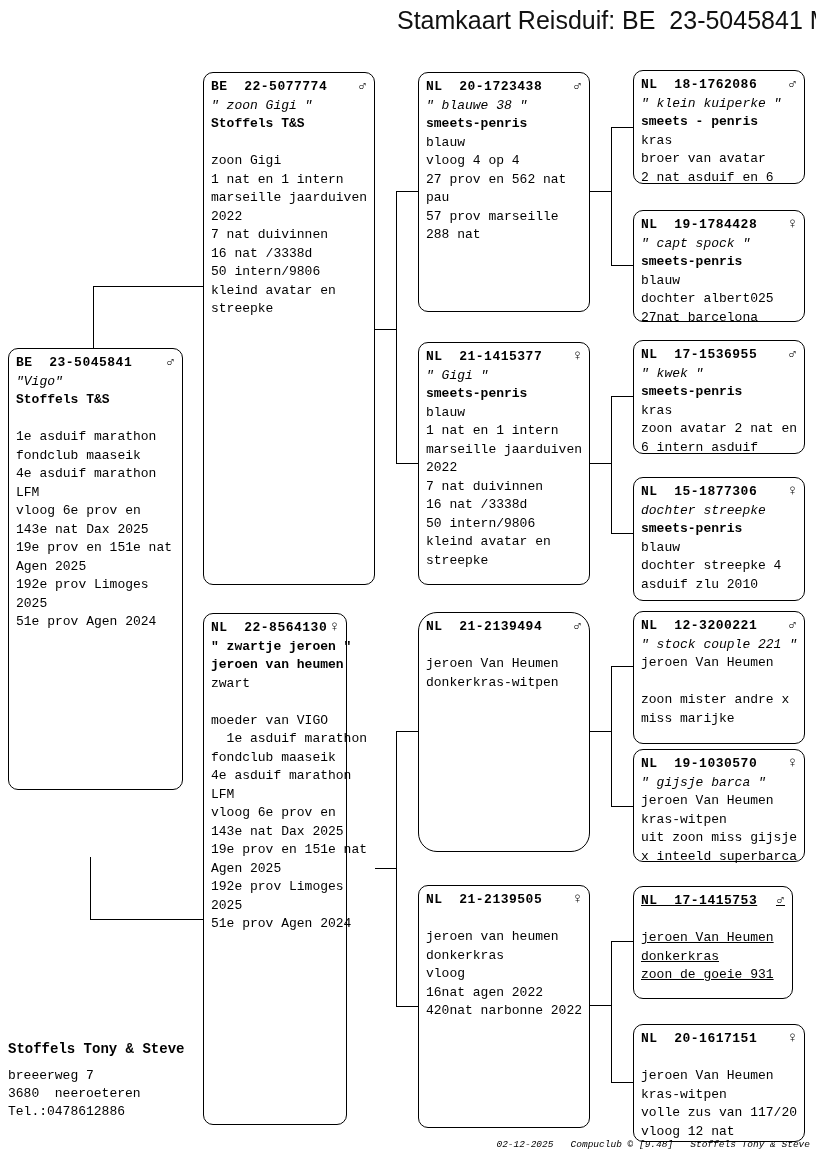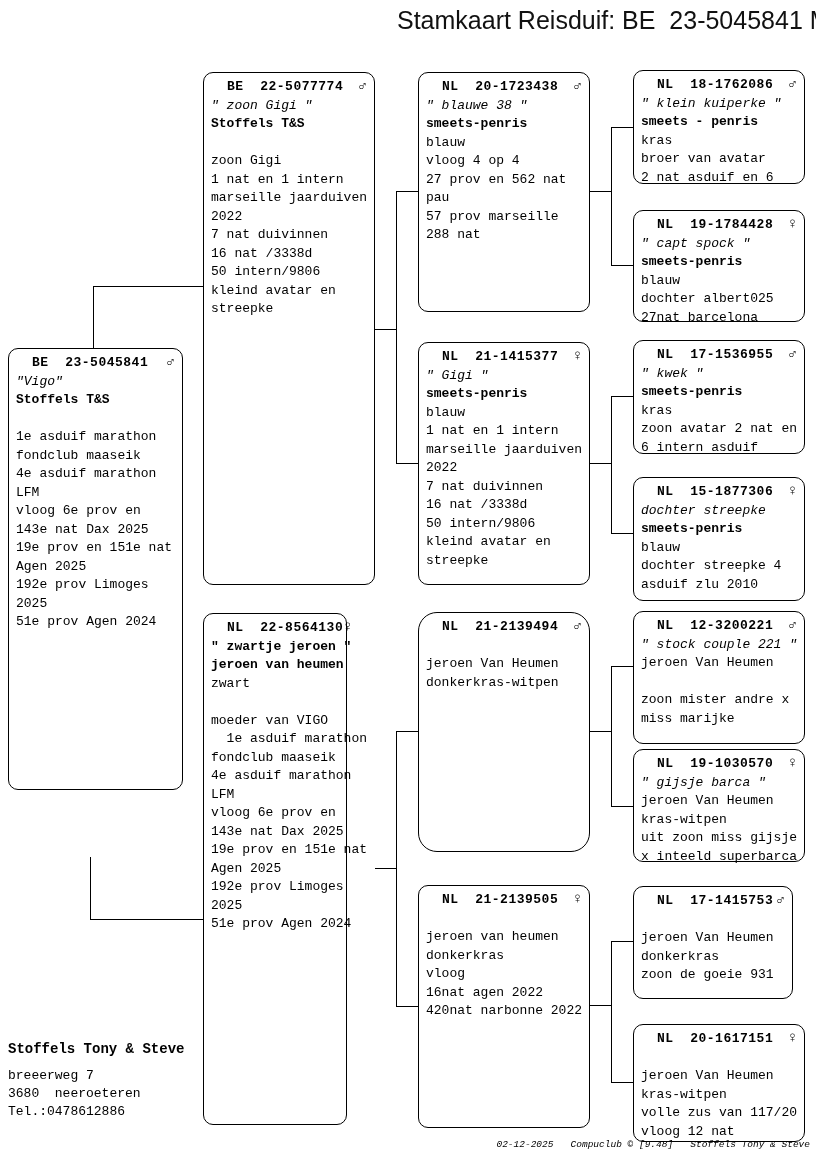--- a/index.html
+++ b/index.html
@@ -6,21 +6,21 @@
   body{width:816px;height:1172px;background:#ffffff;position:relative;
        font-family:"Liberation Mono",monospace;color:#000;}
   .page{position:absolute;left:0;top:0;width:816px;height:1172px;background:#fff;overflow:hidden;}
   .title{position:absolute;left:397px;top:6px;margin:0;
          font-family:"Liberation Sans",sans-serif;font-size:25px;font-weight:400;
          color:#111;white-space:pre;}
   .pbox{position:absolute;border:1.5px solid #000;border-radius:10px;background:#fff;
         padding:5px 7px;box-sizing:border-box;font-size:13px;line-height:18.5px;}
   .hdr{display:flex;justify-content:space-between;align-items:flex-start;
        font-weight:bold;white-space:pre;}
-  .ring{letter-spacing:0.5px;margin-left:16px;}
+  .ring{letter-spacing:0.5px;}
   .sex{font-weight:normal;font-size:15px;line-height:17px;}
   .line{white-space:pre;min-height:18.5px;}
   .it{font-style:italic;}
   .bd{font-weight:bold;}
   .seg{position:absolute;background:#000;}
   .breeder{position:absolute;left:8px;top:1040px;}
   .breeder .nm{font-weight:bold;font-size:14px;line-height:18px;margin-bottom:9px;white-space:pre;}
   .breeder .ln{font-size:13px;line-height:18px;white-space:pre;}
   .footer{position:absolute;top:1139px;right:6px;font-size:9.5px;font-style:italic;white-space:pre;}
 </style>
@@ -162,21 +162,21 @@
         <div class="line">miss marijke</div>
       </div>
       <div class="pbox" style="left: 633px; top: 749px; width: 172px; height: 113px;">
         <div class="hdr"><span class="ring">NL  19-1030570</span><span class="sex">♀</span></div>
         <div class="line it">" gijsje barca "</div>
         <div class="line">jeroen Van Heumen</div>
         <div class="line">kras-witpen</div>
         <div class="line">uit zoon miss gijsje</div>
         <div class="line">x inteeld superbarca</div>
       </div>
-      <div class="pbox" style="left: 633px; top: 886px; width: 160px; height: 113px;">
+      <div class="pbox" style="left: 633px; top: 886px; width: 160px; height: 113px; text-decoration: underline;">
         <div class="hdr"><span class="ring">NL  17-1415753</span><span class="sex">♂</span></div>
         <div class="line"></div>
         <div class="line">jeroen Van Heumen</div>
         <div class="line">donkerkras</div>
         <div class="line">zoon de goeie 931</div>
       </div>
       <div class="pbox" style="left: 633px; top: 1024px; width: 172px; height: 118px;">
         <div class="hdr"><span class="ring">NL  20-1617151</span><span class="sex">♀</span></div>
         <div class="line"></div>
         <div class="line">jeroen Van Heumen</div>

